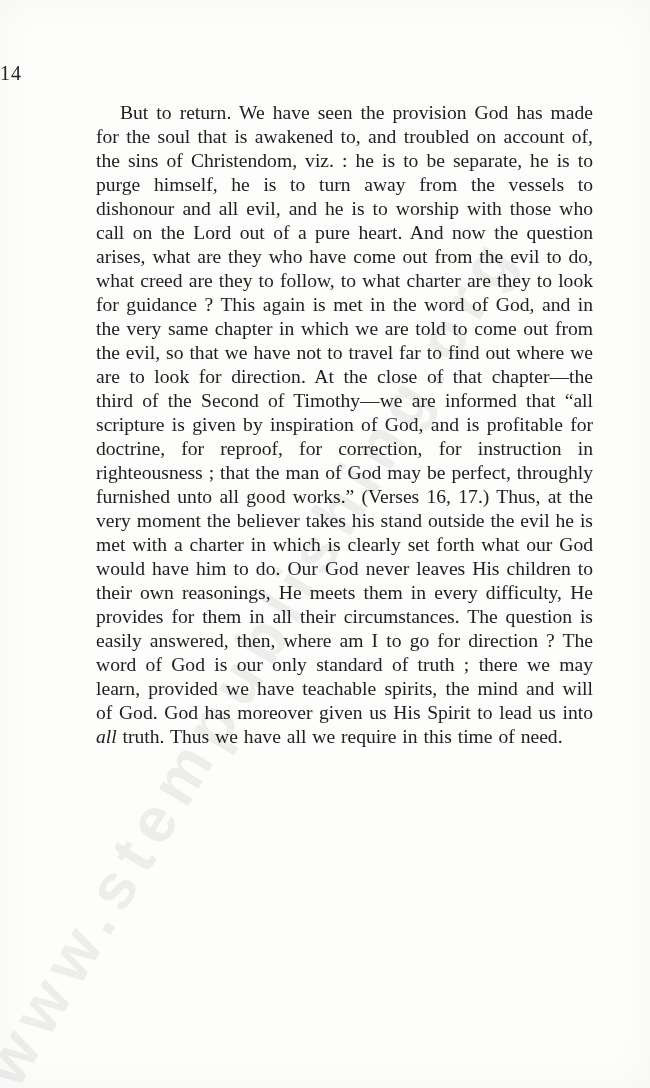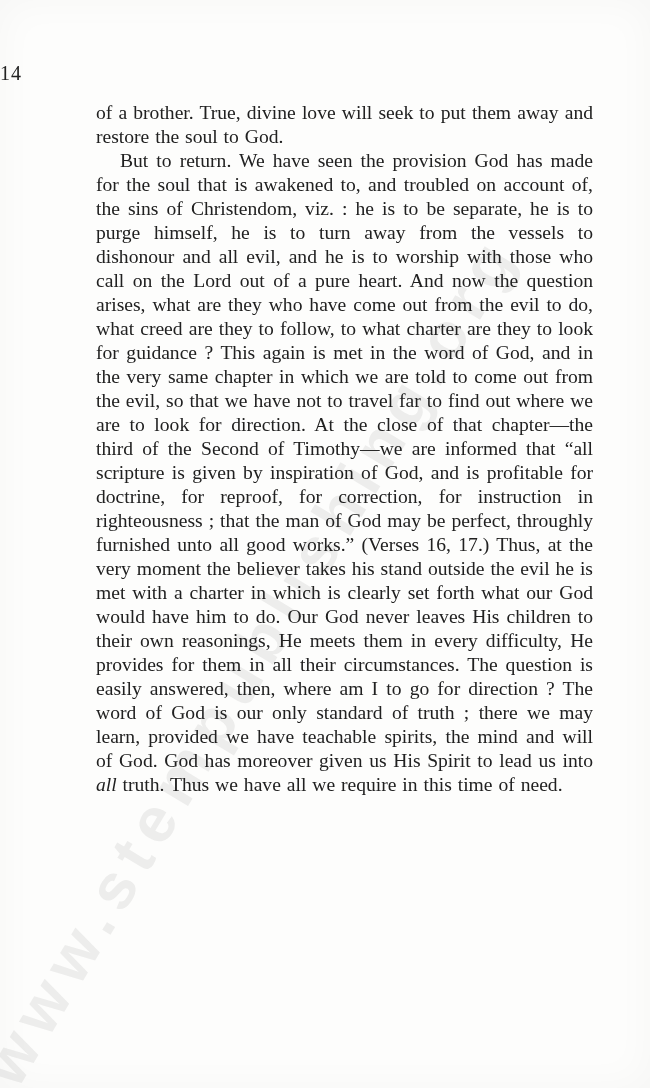--- a/index.html
+++ b/index.html
@@ -67,19 +67,18 @@
 <body>
 
 <div class="scan-page">
 
   <div class="watermark">www.stempublishing.org</div>
 
   <div class="page-number">14</div>
 
   <div class="text-block">
 
-    <p>of a brother.  True, divine love will seek to put them away and restore the soul to God.</p>
 
     <p class="indent"><span>But to return.  We have seen the provision God has made for the soul that is awakened to, and troubled on account of, the sins of Christendom, viz. : he is to be separate, he is to purge himself, he is to turn away from the vessels to dishonour and all evil, and he is to worship with those who call on the Lord out of a pure heart.  And now the question arises, what are they who have come out from the evil to do, what creed are they to follow, to what charter are they to look for guidance ? This again is met in the word of God, and in the very same chapter in which we are told to come out from the evil, so that we have not to travel far to find out where we are to look for direction.  At the close of that chapter—the third of the Second of Timothy—we are informed that “all scripture is given by inspiration of God, and is profitable for doctrine, for reproof, for correction, for instruction in righteousness ; that the man of God may be perfect, throughly furnished unto all good works.” (Verses 16, 17.)  Thus, at the very moment the believer takes his stand outside the evil he is met with a charter in which is clearly set forth what our God would have him to do.  Our God never leaves His children to their own reasonings, He meets them in every difficulty, He provides for them in all their circumstances.  The question is easily answered, then, where am I to go for direction ? The word of God is our only standard of truth ; there we may learn, provided we have teachable spirits, the mind and will of God.  God has moreover given us His Spirit to lead us into </span><span class="italic">all</span><span> truth.  Thus we have all we require in this time of need.</span></p>
 
   </div>
 
 </div>
 
 </body></html>

